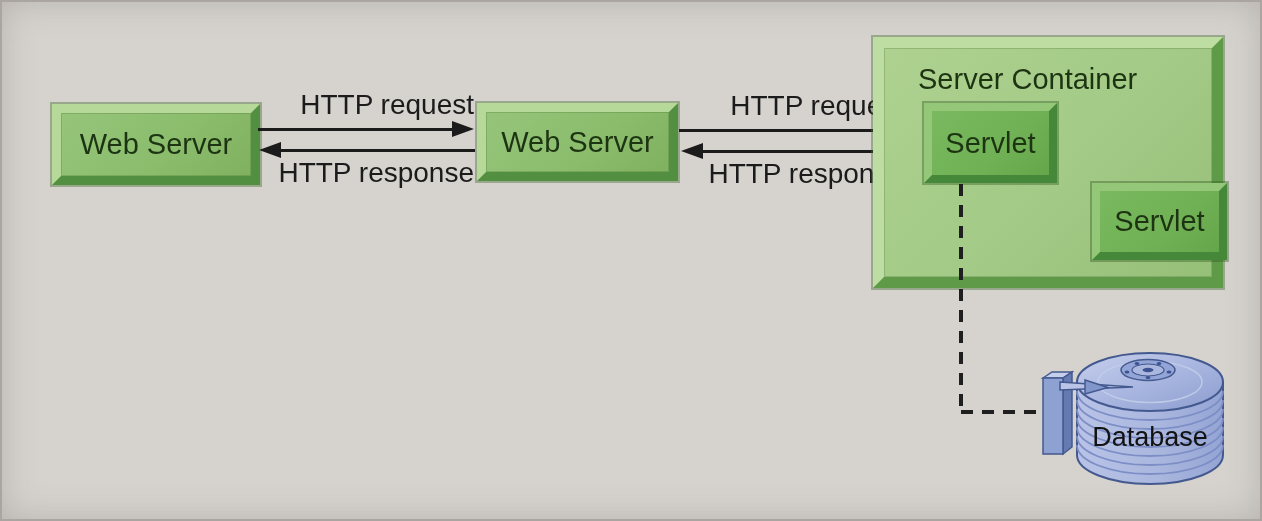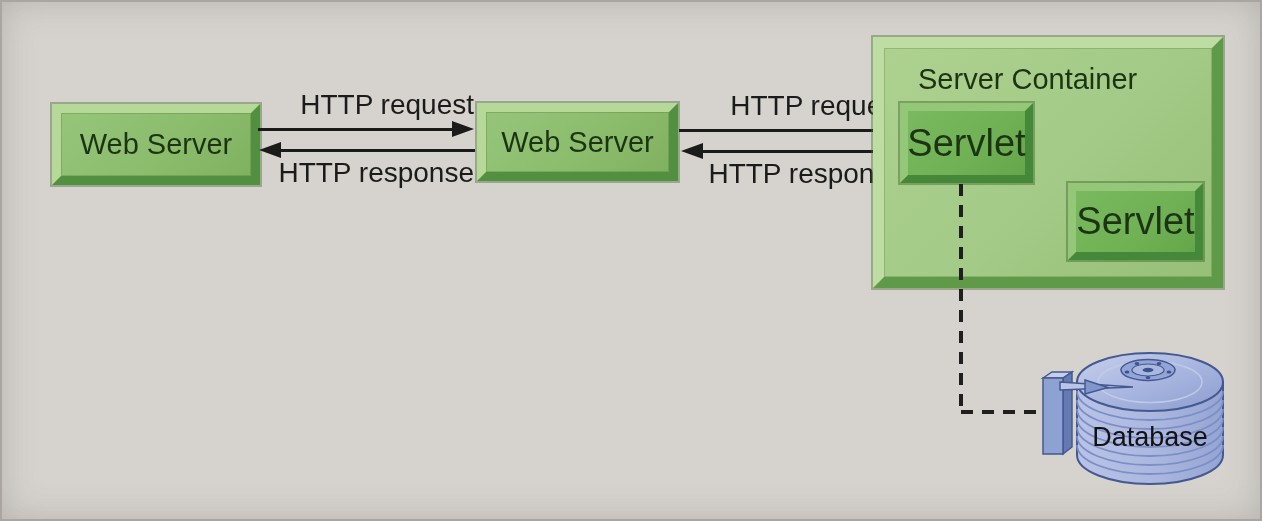--- a/index.html
+++ b/index.html
@@ -27,21 +27,21 @@
     background:linear-gradient(135deg,#aed190 0%,#a3ca86 55%,#96bf78 100%);
     display:block;
   }
   .container-title{position:absolute;left:34px;top:15px;color:#1d3413;font-size:29px;}
   .servlet{
     position:absolute;box-sizing:border-box;
     display:flex;align-items:center;justify-content:center;
     border:8px solid;border-color:#94c777 #46883a #46883a #94c777;
     background:linear-gradient(135deg,#7ab95f 0%,#70b155 60%,#65a64b 100%);
     box-shadow:0 0 0 2px rgba(50,92,36,.40);
-    color:#1d3413;font-size:38px;
+    color:#1d3413;font-size:29px;margin-left:24px;
   }
   #servlet-1{left:16px;top:55px;width:133px;height:80px;}
   #servlet-2{left:184px;top:135px;width:135px;height:77px;}
   
   .aline{position:absolute;height:3px;background:#1b1b1b;}
   .ahead-r{position:absolute;width:0;height:0;border-top:8px solid transparent;border-bottom:8px solid transparent;border-left:22px solid #1b1b1b;}
   .ahead-l{position:absolute;width:0;height:0;border-top:8px solid transparent;border-bottom:8px solid transparent;border-right:22px solid #1b1b1b;}
   #arr-req-1-line{left:258px;top:128px;width:196px;}
   #arr-req-1-head{left:452px;top:121px;}
   #arr-res-1-head{left:259px;top:142px;}

